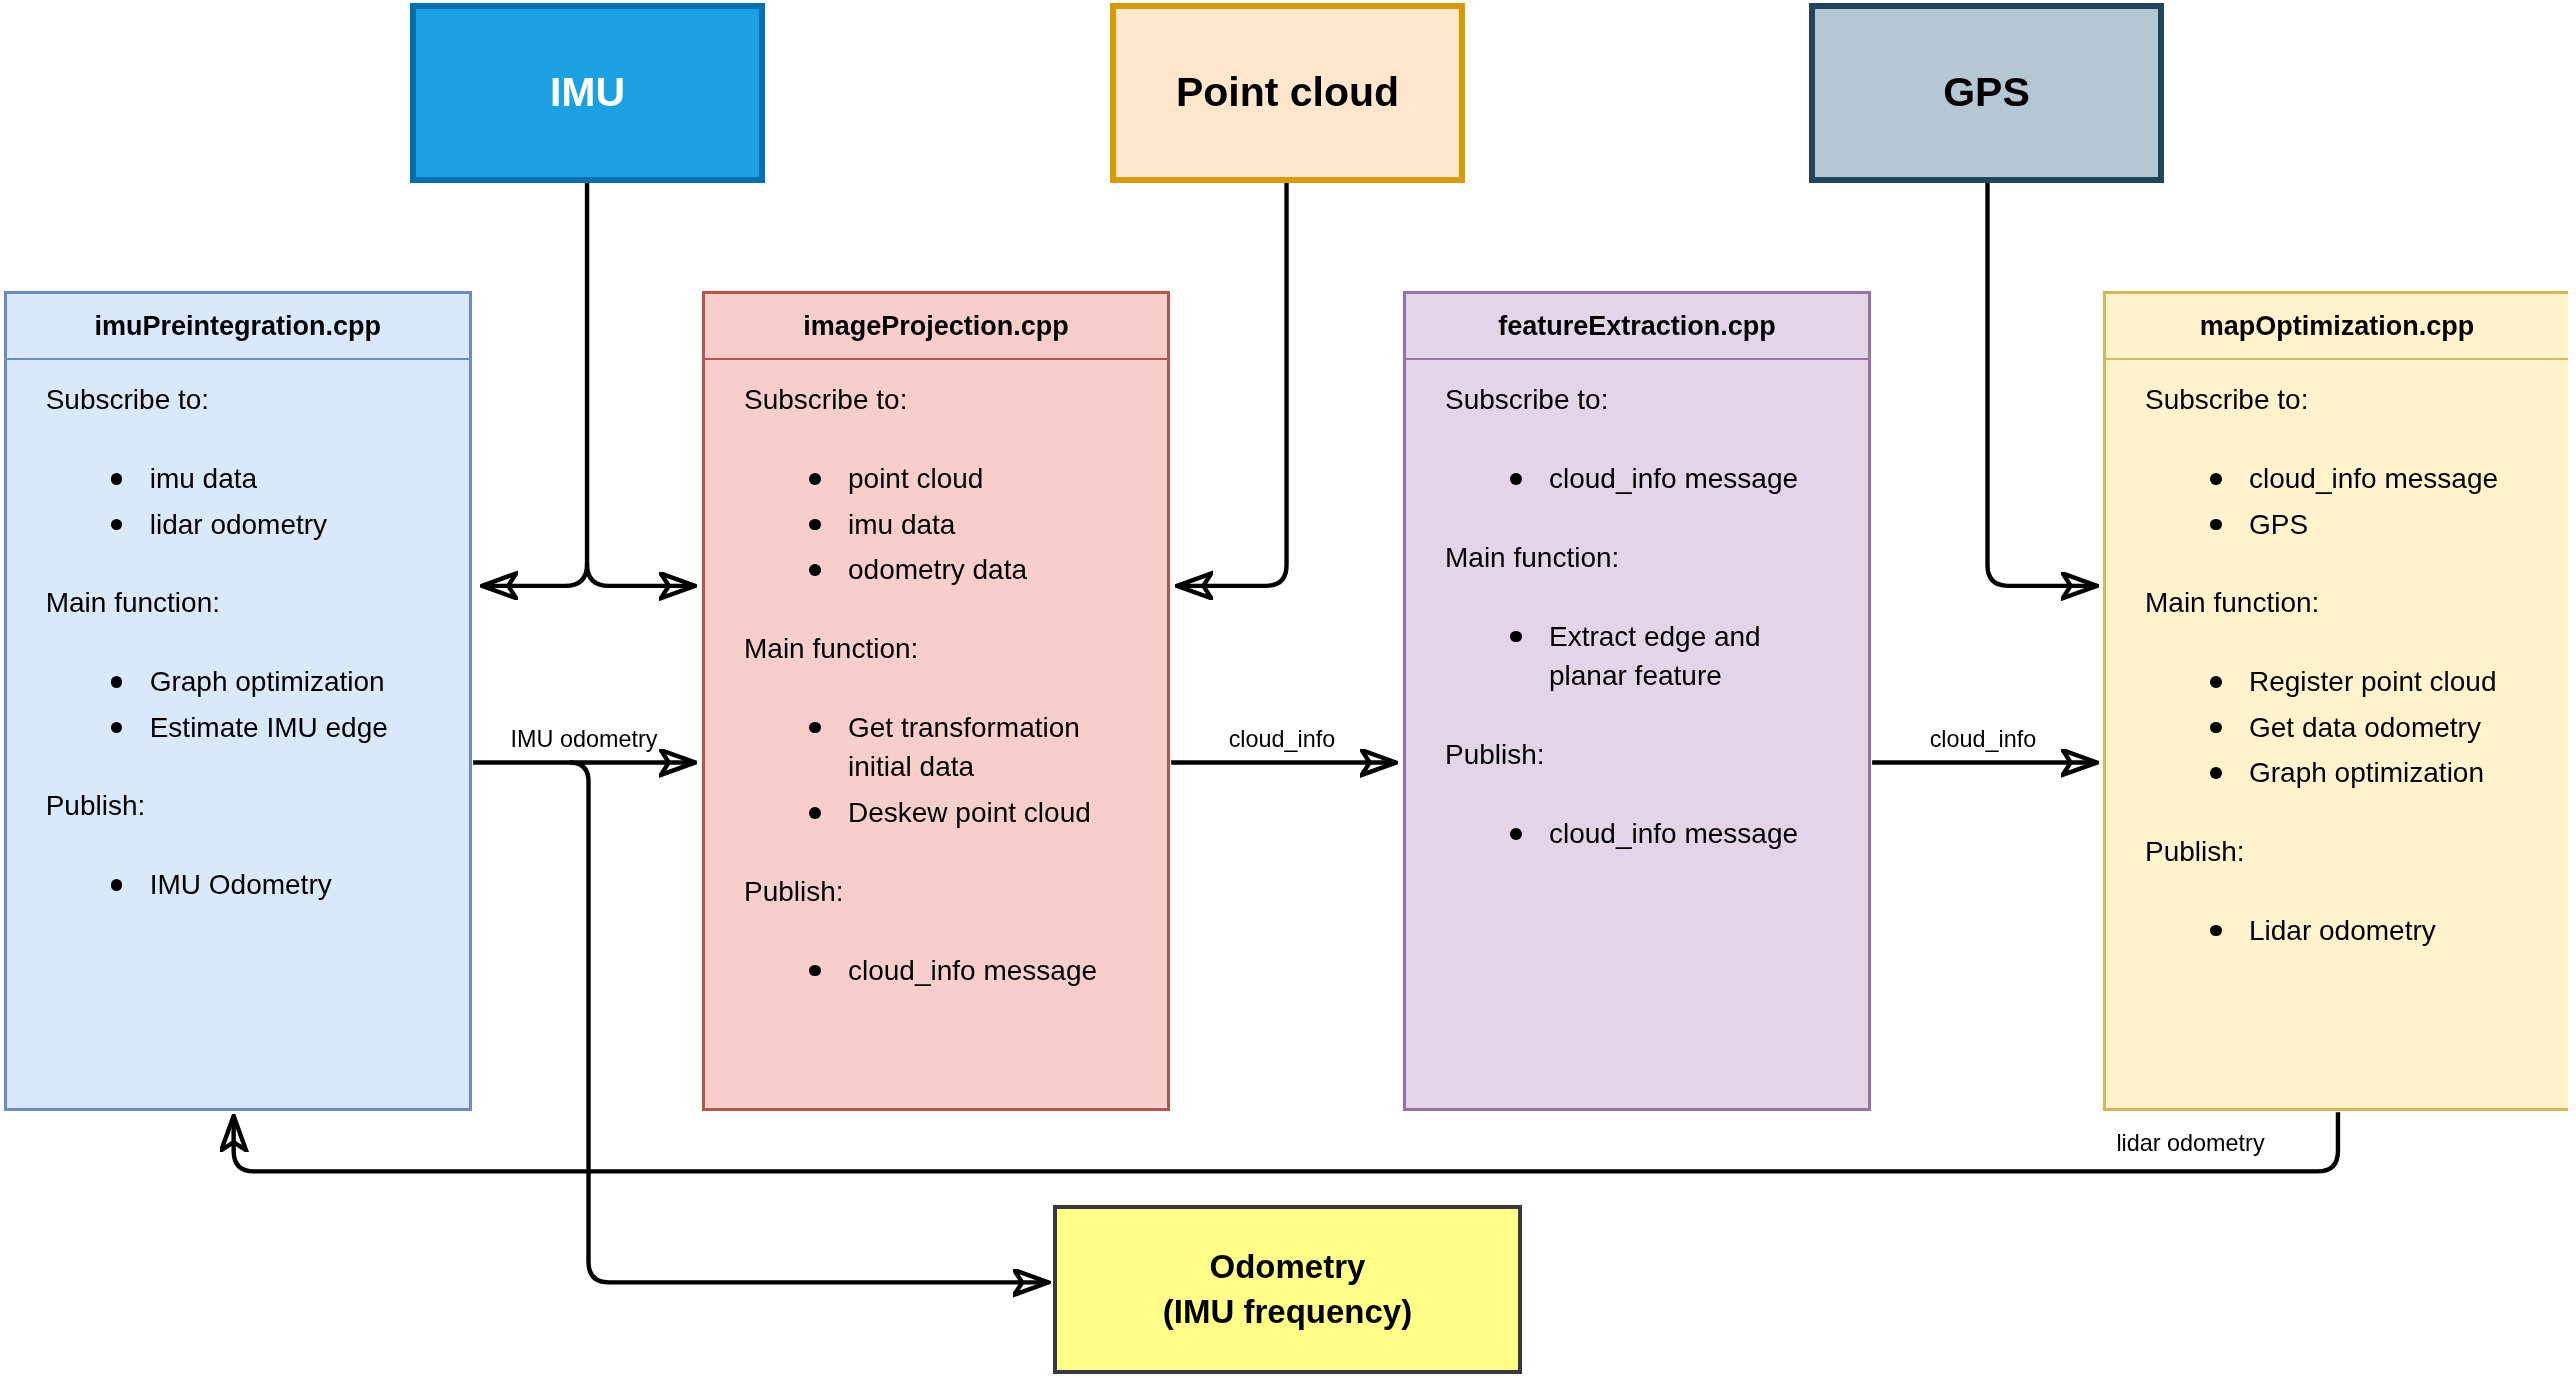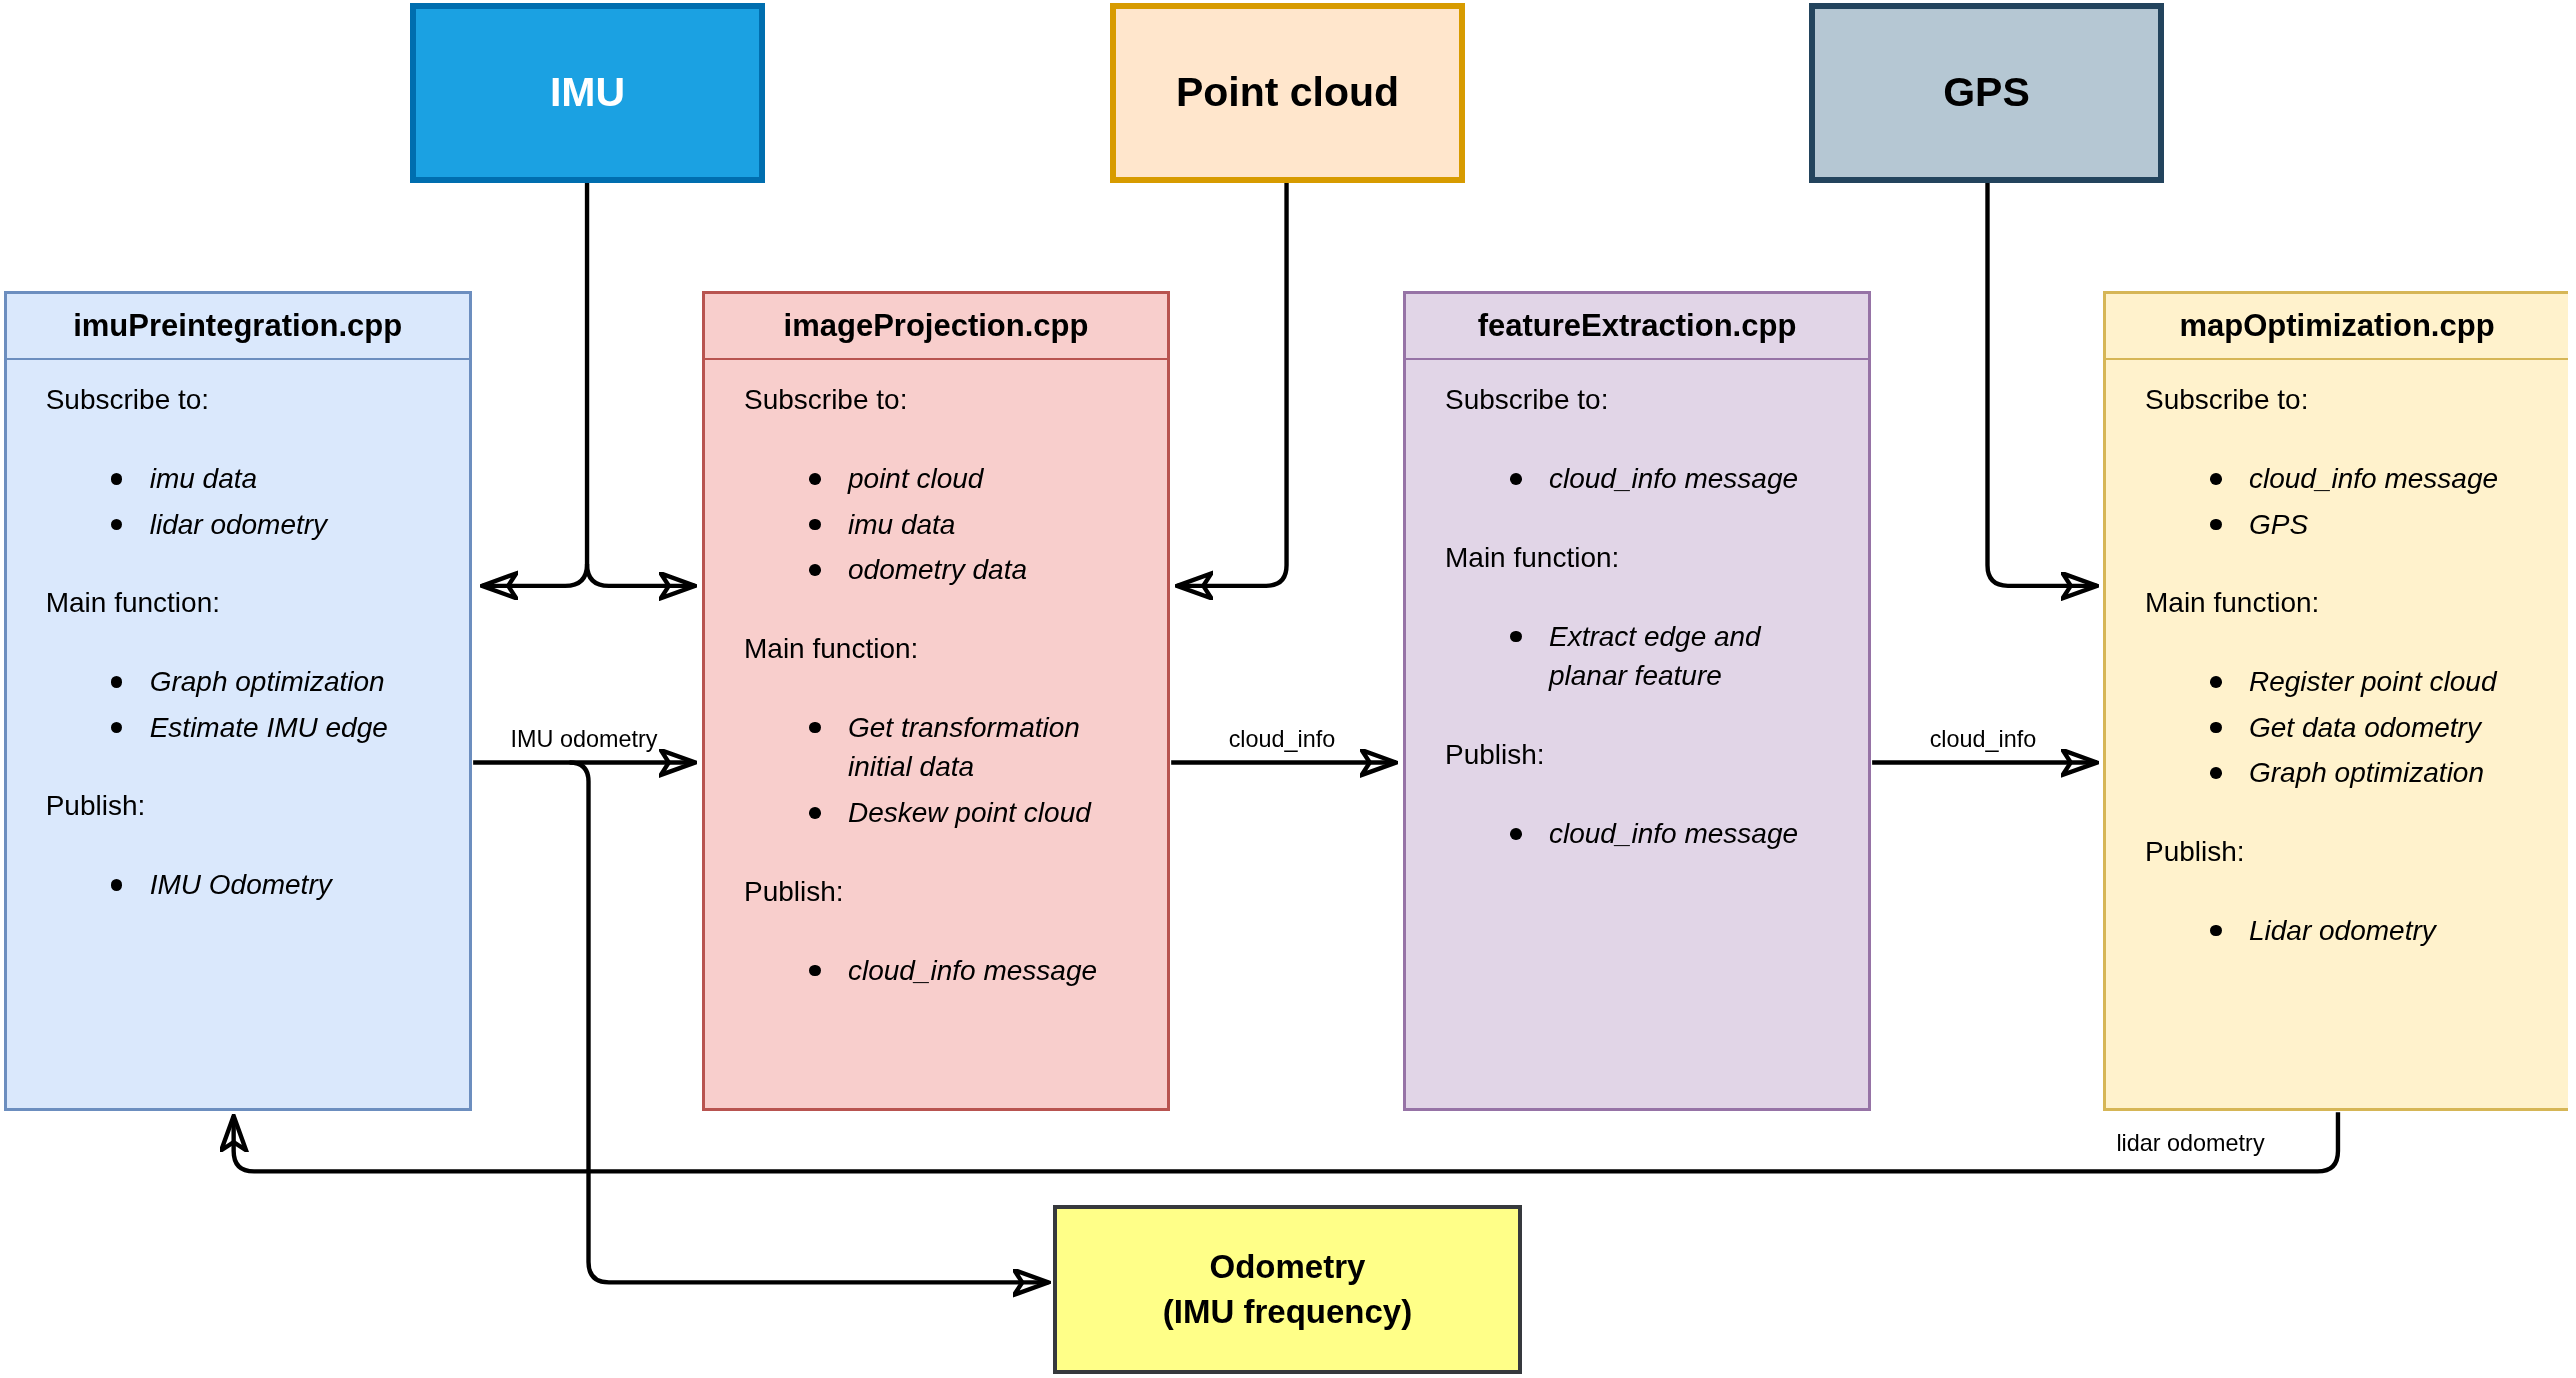--- a/index.html
+++ b/index.html
@@ -26,25 +26,25 @@
     position:absolute;top:291px;width:468px;height:820px;box-sizing:border-box;
     border:3.7px solid var(--stroke);background:var(--fill);
   }
   .m-blue  {--fill:#dae8fc;--stroke:#6c8ebf;}
   .m-red   {--fill:#f8cecc;--stroke:#b85450;}
   .m-purple{--fill:#e1d5e7;--stroke:#9673a6;}
   .m-yellow{--fill:#fff2cc;--stroke:#d6b656;}
   .module-header{
     height:64px;border-bottom:2.9px solid var(--stroke);
     display:flex;align-items:center;justify-content:center;
-    font-size:31px;font-weight:bold;
+    font-size:27px;font-weight:bold;
   }
   .module-body{padding:20.4px 16px 0 22px;font-size:28px;line-height:1.42;}
   .module-body p.sec{margin:0 0 39px 17px;}
-  .module-body ul{list-style:none;margin:0 0 39px 0;padding:0;font-style:italic;}
+  .module-body ul{list-style:none;margin:0 0 39px 0;padding:0;}
   .module-body li{position:relative;padding-left:121px;white-space:pre-line;}
   .module-body li + li{margin-top:5.8px;}
   .module-body li::before{
     content:"";position:absolute;left:82px;top:14px;width:11.7px;height:11.7px;
     border-radius:50%;background:#000;
   }
 
   
   .output-box{
     position:absolute;left:1053px;top:1205px;width:469px;height:169px;box-sizing:border-box;

